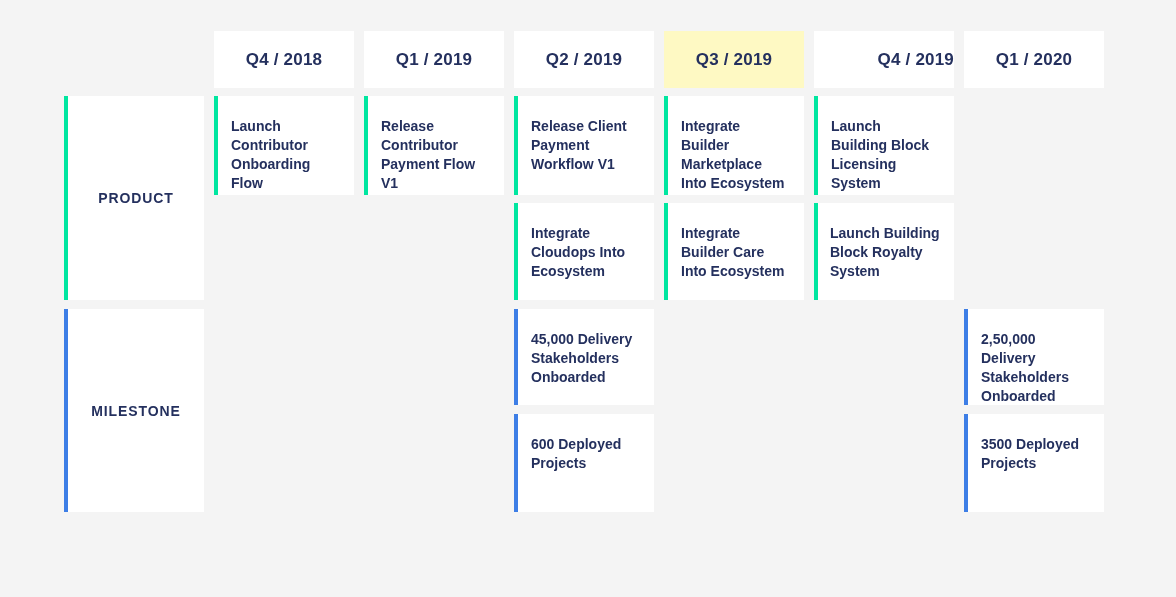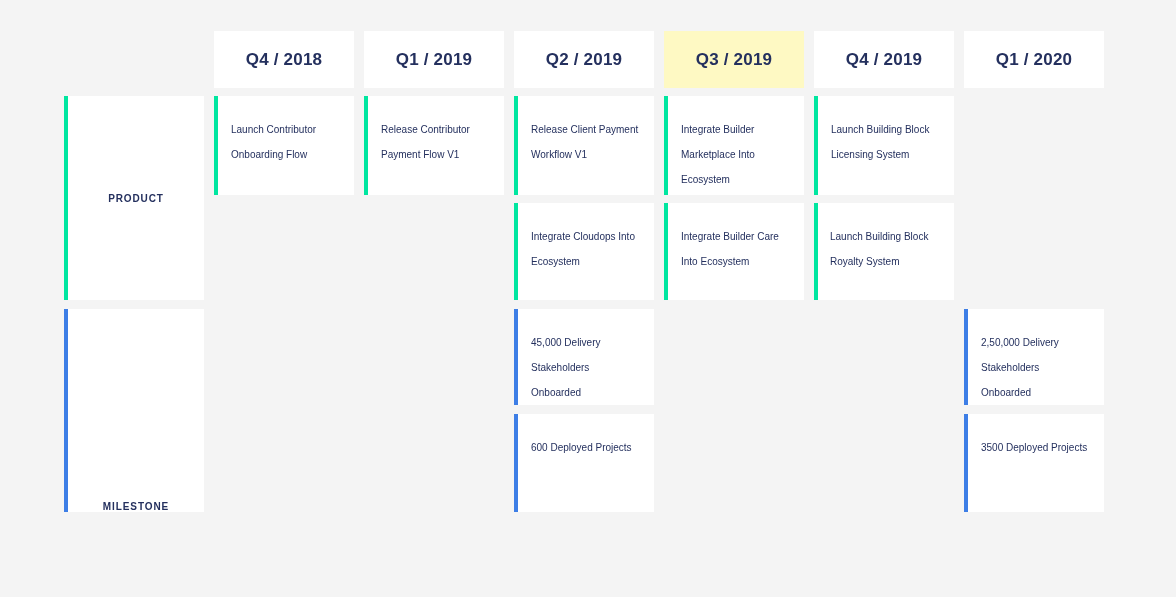--- a/index.html
+++ b/index.html
@@ -48,34 +48,35 @@
     letter-spacing: 0.2px;
     color: var(--ink);
     white-space: nowrap;
   }
 
   
   .rowlabel {
     display: flex;
     align-items: center;
     justify-content: center;
-    font-size: 10px;
+    font-size: 14px;
     font-weight: bold;
     letter-spacing: 0.9px;
     color: var(--ink);
     white-space: nowrap;
   }
 
   
   .item {
     padding: 21px 14px 10px 13px;
-    font-size: 10px;
-    line-height: 25px;
+    font-size: 14px;
+    line-height: 19px;
     color: var(--ink);
     overflow: hidden;
+    font-weight: bold;
   }
   .item .txt {
     display: block;
   }
 </style>
 </head>
 <body style="background: rgb(244, 244, 244);">
 
 <div id="roadmap">
 
@@ -84,31 +85,31 @@
   </div>
   <div class="card qheader" style="left: 364px; top: 31px; width: 140px; height: 57px; background-color: rgb(255, 255, 255);">
     <span>Q1 / 2019</span>
   </div>
   <div class="card qheader" style="left: 514px; top: 31px; width: 140px; height: 57px; background-color: rgb(255, 255, 255);">
     <span>Q2 / 2019</span>
   </div>
   <div class="card qheader" style="left: 664px; top: 31px; width: 140px; height: 57px; background-color: #fef9c3;">
     <span>Q3 / 2019</span>
   </div>
-  <div class="card qheader" style="left: 814px; top: 31px; width: 140px; height: 57px; background-color: rgb(255, 255, 255);">
+  <div class="card qheader" style="left: 814px; top: 31px; width: 140px; height: 57px; background-color: rgb(255, 255, 255); justify-content: flex-end;">
     <span>Q4 / 2019</span>
   </div>
   <div class="card qheader" style="left: 964px; top: 31px; width: 140px; height: 57px; background-color: rgb(255, 255, 255);">
     <span>Q1 / 2020</span>
   </div>
 
   <div class="card rowlabel accent-green" style="left: 64px; top: 96px; width: 140px; height: 204px; background-color: rgb(255, 255, 255);">
     <span>PRODUCT</span>
   </div>
-  <div class="card rowlabel accent-blue" style="left: 64px; top: 309px; width: 140px; height: 203px; background-color: rgb(255, 255, 255); align-items: flex-end;">
+  <div class="card rowlabel accent-blue" style="left: 64px; top: 309px; width: 140px; height: 203px; background-color: rgb(255, 255, 255);">
     <span>MILESTONE</span>
   </div>
 
   <div class="card item accent-green" style="left: 214px; top: 96px; width: 140px; height: 99px; background-color: rgb(255, 255, 255);">
     <span class="txt">Launch Contributor Onboarding Flow</span>
   </div>
   <div class="card item accent-green" style="left: 364px; top: 96px; width: 140px; height: 99px; background-color: rgb(255, 255, 255);">
     <span class="txt">Release Contributor Payment Flow V1</span>
   </div>
   <div class="card item accent-green" style="left: 514px; top: 96px; width: 140px; height: 99px; background-color: rgb(255, 255, 255);">

